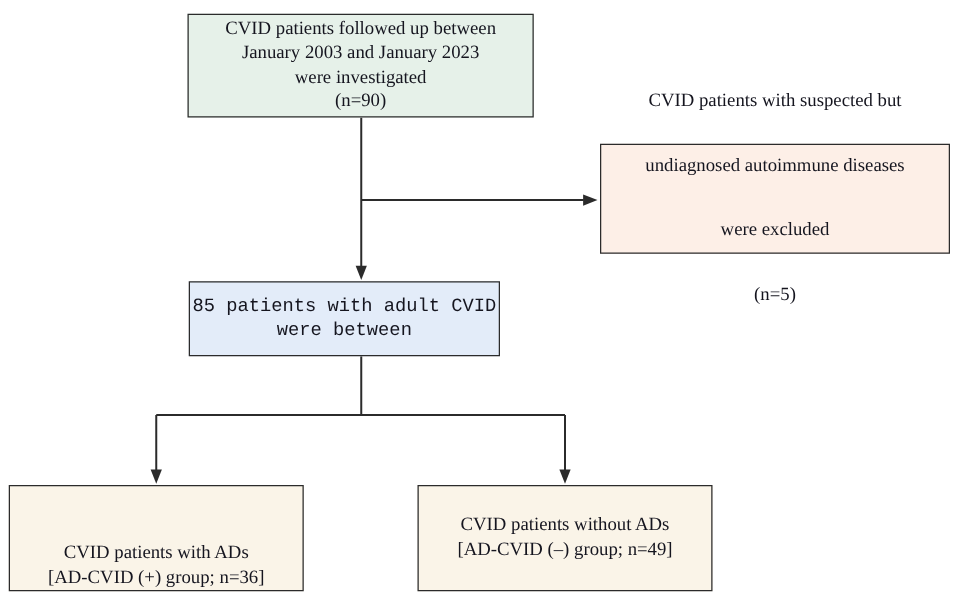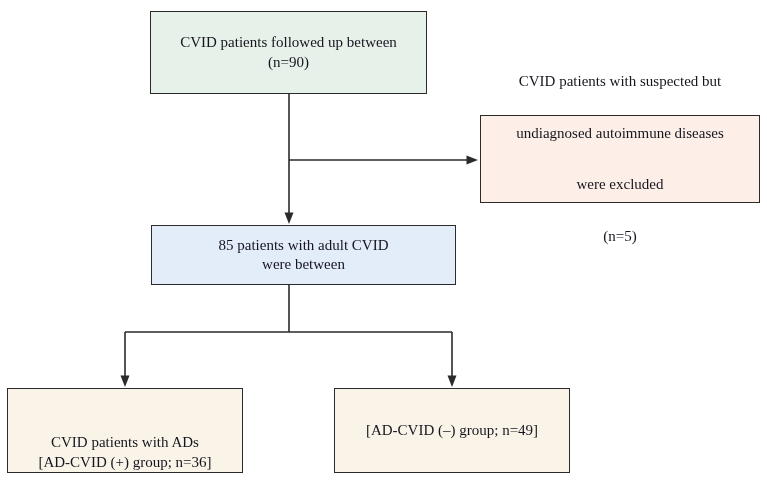--- a/index.html
+++ b/index.html
@@ -25,21 +25,21 @@
     justify-content: center;
     text-align: center;
     font-size: 15px;
     line-height: 19.5px;
     color: #15151f;
   }
   .flow-box .line { white-space: nowrap; }
 
   .box-investigated { left: 150px; top: 11px;  width: 277px; height: 83px; }
   .box-excluded     { left: 480px; top: 115px; width: 280px; height: 88px; }
-  .box-included     { left: 151px; top: 225px; width: 305px; height: 60px; }
+  .box-included     { left: 151px; top: 225px; width: 249px; height: 60px; font-family: Liberation Mono, monospace; }
   .box-with-ads     { left: 7px;   top: 388px; width: 236px; height: 85px; justify-content: flex-end; }
   .box-without-ads  { left: 334px; top: 388px; width: 236px; height: 85px; }
 
   .connector-layer {
     position: absolute;
     left: 0; top: 0;
     width: 767px;
     height: 483px;
     pointer-events: none;
   }
@@ -57,20 +57,22 @@
     <path d="M289 160 H 467" fill="none" stroke-width="1.6" style="stroke: rgb(43, 43, 43);"></path>
     <polygon points="478,160 466.5,155.5 466.5,164.5" style="fill: rgb(43, 43, 43);"></polygon>
 
     <path d="M289 285 V 332 M125 332 H 452 M125 332 V 377 M452 332 V 377" fill="none" stroke-width="1.6" style="stroke: rgb(43, 43, 43);"></path>
     <polygon points="125,387 120.5,375.5 129.5,375.5" style="fill: rgb(43, 43, 43);"></polygon>
     <polygon points="452,387 447.5,375.5 456.5,375.5" style="fill: rgb(43, 43, 43);"></polygon>
   </svg>
 
   <div class="flow-box box-investigated" style="background-color: rgb(230, 241, 233); border-color: rgb(43, 43, 43); color: rgb(21, 21, 31);">
     <div class="line">CVID patients followed up between</div>
+    <div class="line">January 2003 and January 2023</div>
+    <div class="line">were investigated</div>
     <div class="line">(n=90)</div>
   </div>
 
   <div class="flow-box box-excluded" style="background-color: rgb(253, 239, 231); border-color: rgb(43, 43, 43); color: rgb(21, 21, 31); gap: 32px;">
     <div class="line">CVID patients with suspected but</div>
     <div class="line">undiagnosed autoimmune diseases</div>
     <div class="line">were excluded</div>
     <div class="line">(n=5)</div>
   </div>
 
@@ -78,16 +80,17 @@
     <div class="line">85 patients with adult CVID</div>
     <div class="line">were between</div>
   </div>
 
   <div class="flow-box box-with-ads" style="background-color: rgb(250, 244, 232); border-color: rgb(43, 43, 43); color: rgb(21, 21, 31);">
     <div class="line">CVID patients with ADs</div>
     <div class="line">[AD-CVID (+) group; n=36]</div>
   </div>
 
   <div class="flow-box box-without-ads" style="background-color: rgb(250, 244, 232); border-color: rgb(43, 43, 43); color: rgb(21, 21, 31);">
+    <div class="line">CVID patients without ADs</div>
     <div class="line">[AD-CVID (–) group; n=49]</div>
   </div>
 
 </div>
 
 </body></html>

